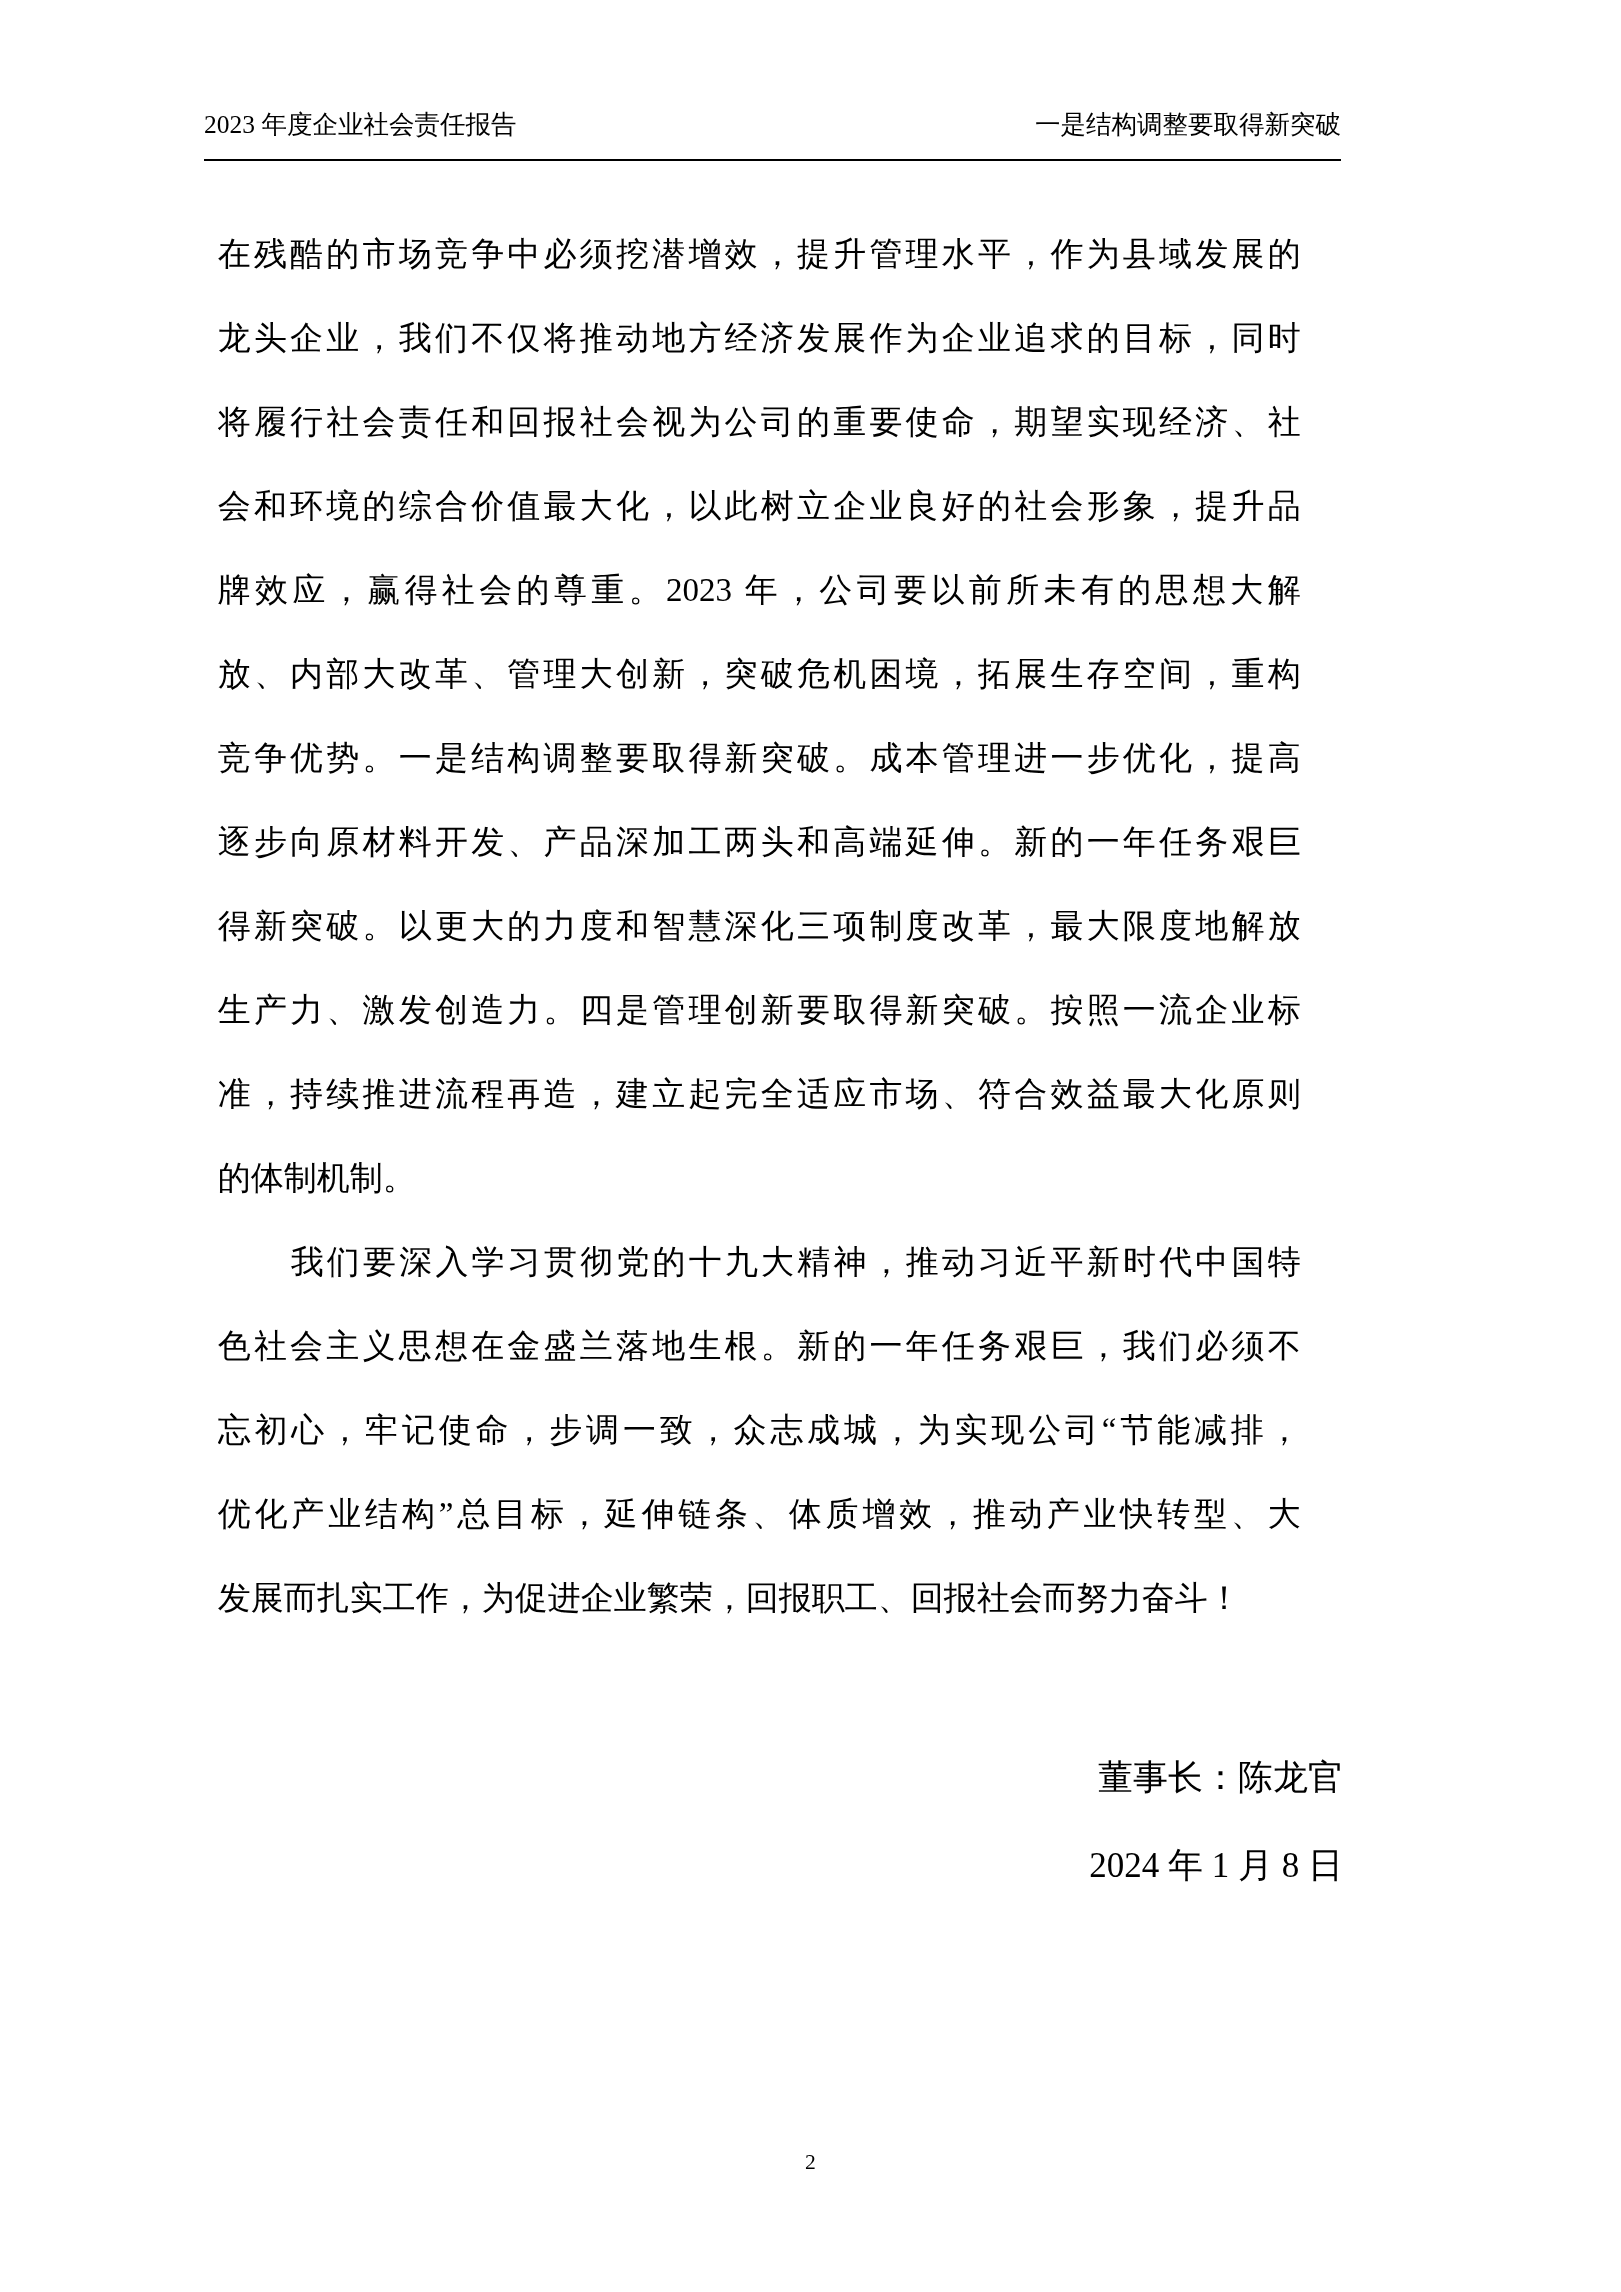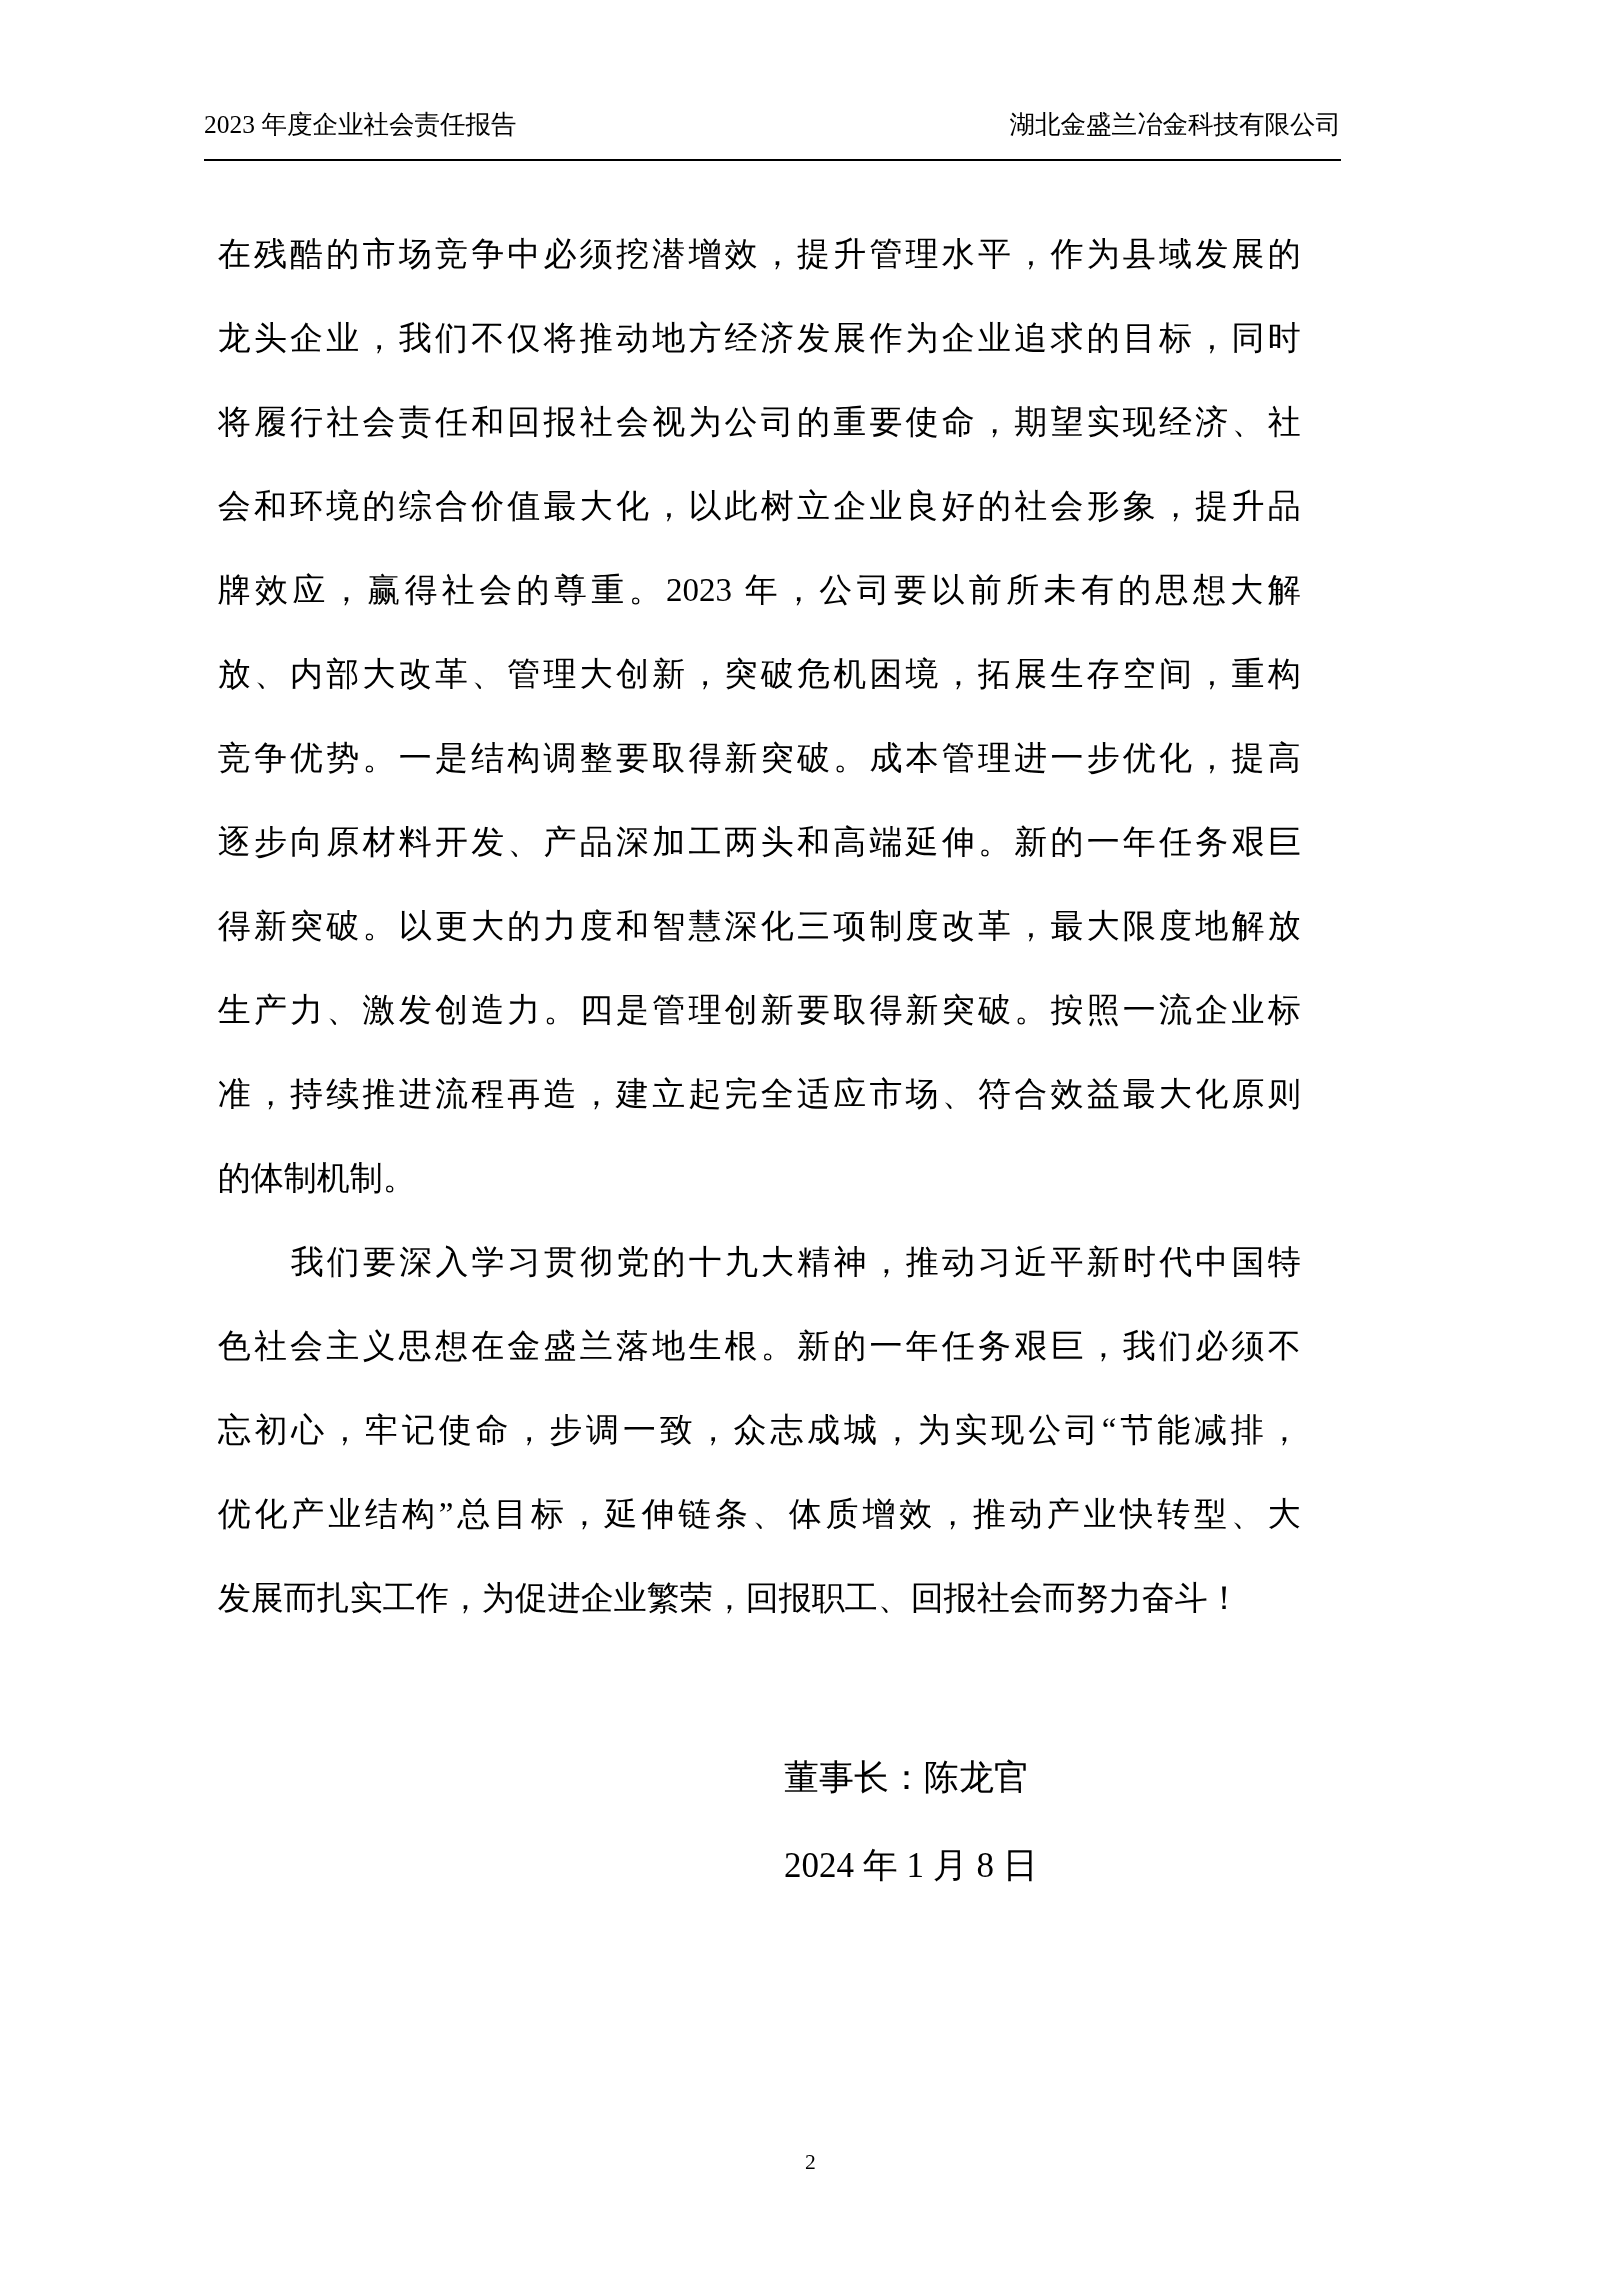--- a/index.html
+++ b/index.html
@@ -41,42 +41,42 @@
   }
   .line.last {
     text-align: left;
     text-align-last: left;
   }
   .line.indent { text-indent: 73px; }
   .sig-block {
     margin-top: 94px;
     margin-left: 580px;
     width: 559px;
-    text-align: left;
+    text-align: right;
     font-size: 35px;
   }
   .sig-line { line-height: 88px; white-space: nowrap; }
   .page-num {
     position: absolute;
     top: 2150px;
     left: 0;
     width: 100%;
     text-align: center;
     font-size: 21.6px;
   }
 </style>
 </head>
 <body>
 
 <div class="page">
   <div class="content">
 
     <div class="header">
       <span>2023 年度企业社会责任报告</span>
-      <span>湖北金盛兰冶金科技有限公司</span>
+      <span>一是结构调整要取得新突破</span>
     </div>
 
     <div class="body-text">
       <div class="line">在残酷的市场竞争中必须挖潜增效，提升管理水平，作为县域发展的</div>
       <div class="line">龙头企业，我们不仅将推动地方经济发展作为企业追求的目标，同时</div>
       <div class="line">将履行社会责任和回报社会视为公司的重要使命，期望实现经济、社</div>
       <div class="line">会和环境的综合价值最大化，以此树立企业良好的社会形象，提升品</div>
       <div class="line">牌效应，赢得社会的尊重。2023 年，公司要以前所未有的思想大解</div>
       <div class="line">放、内部大改革、管理大创新，突破危机困境，拓展生存空间，重构</div>
       <div class="line">竞争优势。一是结构调整要取得新突破。成本管理进一步优化，提高</div>

